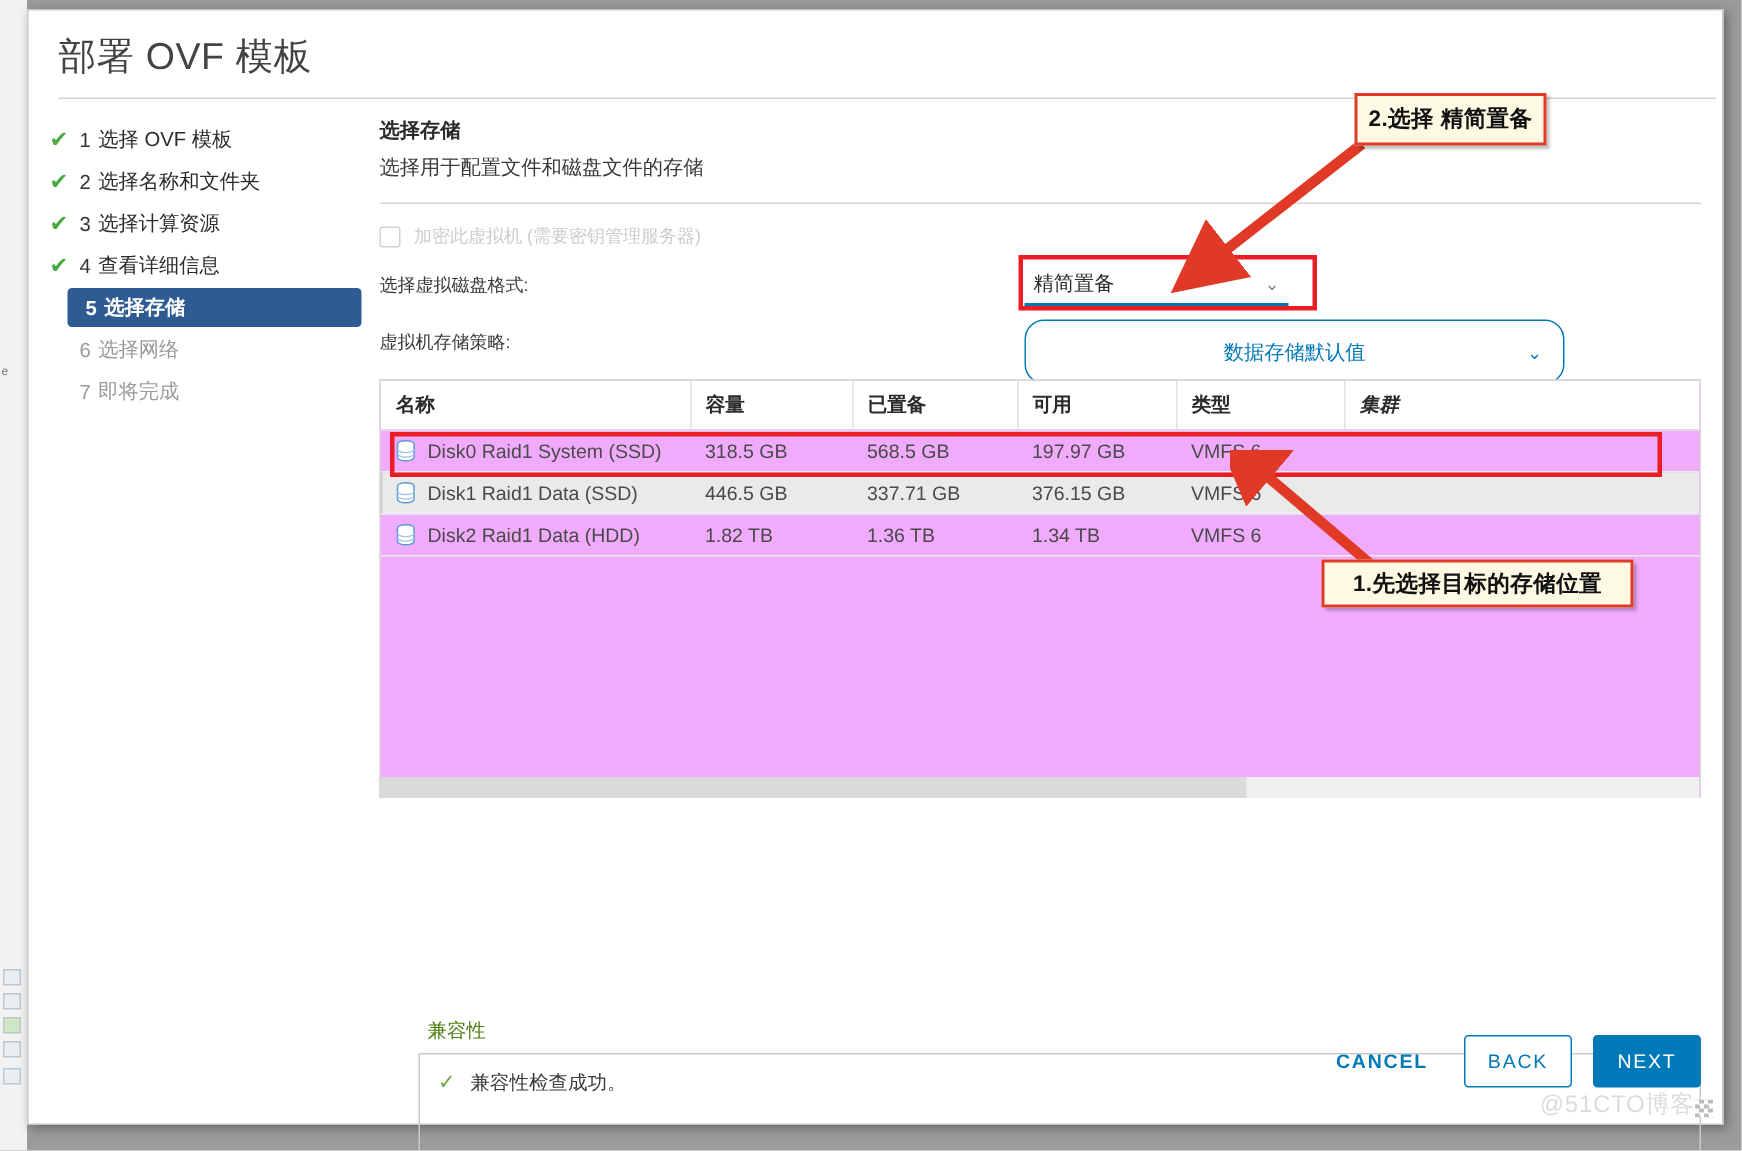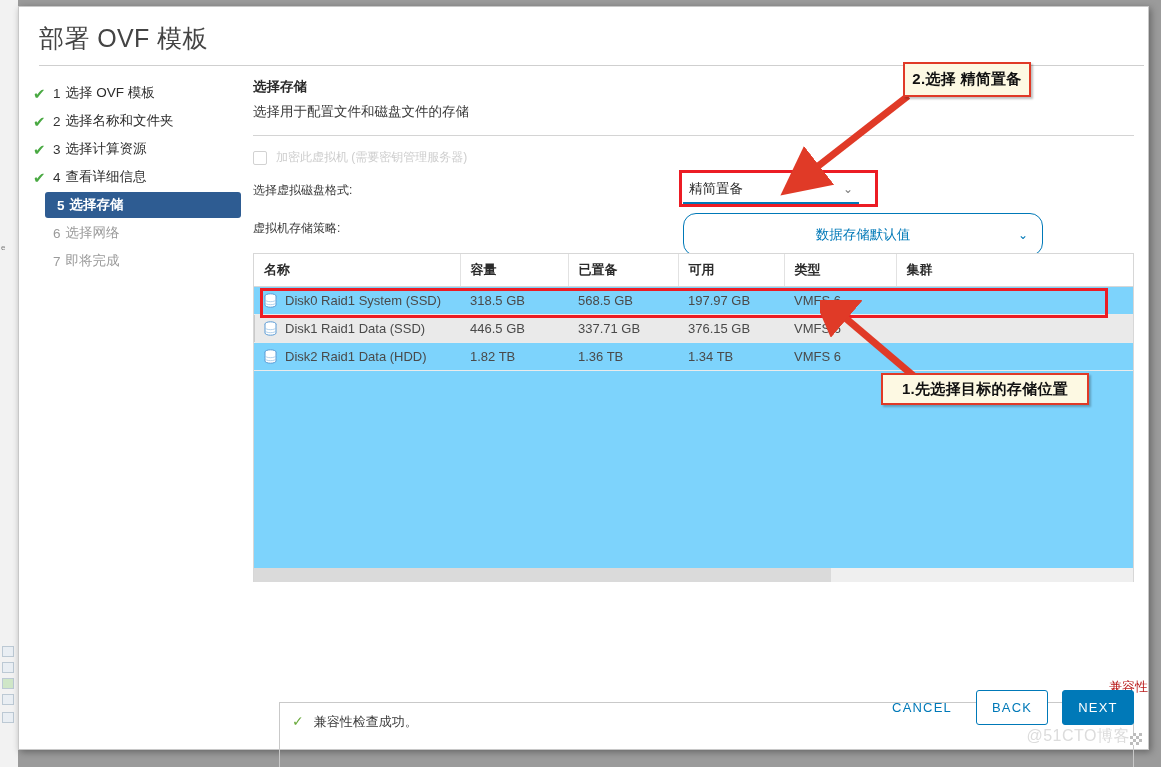--- a/index.html
+++ b/index.html
@@ -85,61 +85,61 @@
     position:absolute; left: 430px; top: -7px; width: 360px; height: 43px;
     border: 1px solid #0079b8; border-radius: 13px; background:#fff;
     display:flex; align-items:center; justify-content:center;
     font-size: 13.5px; color:#0079b8; padding: 0 12px;
   }
   #storage-policy-select .chev { position:absolute; right:14px; color:#0079b8; font-size:12px; }
 
   
   #table-wrap {
     margin-top: 16px; border: 1px solid #d7d7d7; border-bottom:none;
-    height: 329px; position:relative; overflow:hidden; background:#7dd3fc;
+    height: 279px; position:relative; overflow:hidden; background:#f0abfc;
   }
   table { width: 100%; border-collapse: collapse; table-layout: fixed; }
   thead th {
     text-align:left; font-size: 13px; font-weight:bold; color:#2b2b2b;
     padding: 7px 0 7px 10px; border-right: 1px solid #e2e2e2;
     border-bottom: 1px solid #d7d7d7; background:#fff; height:28px;
   }
-  thead th:last-child { border-right:none; }
+  thead th:last-child { border-right:none;font-style:italic; }
   tbody td {
     font-size: 13px; color:#4a4a4a; padding: 6px 0 6px 10px;
     border-bottom: 1px solid #ebebeb; height: 24px; white-space:nowrap;
   }
   tbody tr.selected td { background:#eaeaea; }
   tbody tr.selected td:first-child { box-shadow: inset 1px 0 0 #c9c9c9; }
   .name-cell { display:flex; align-items:center; }
   .ds-icon { width:13px; height:15px; margin-right:8px; flex:0 0 13px; }
 
   #hscroll { position:absolute; left:0; bottom:0; width:100%; height:14px; background:#efefef; }
   #hscroll-thumb { height:14px; width: 577px; background:#dadada; }
 
   
-  #compat-label { font-size:13px; color:#b91c1c; margin: 16px 0 6px 6px; text-align: right; }
+  #compat-label { font-size:13px; color:#4d7c0f; margin: 16px 0 6px 6px; }
   #compat-box {
     margin: 0 14px 0 6px; border:1px solid #c9c9c9; height: 80px;
     padding: 10px 12px; display:flex; align-items:flex-start;
     font-size:13px; color:#3a3a3a;
   }
   #compat-tick { color:#6cab3f; font-weight:bold; margin-right:10px; font-size:14px; }
 
   
   #footer {
     position:absolute; right: 14px; bottom: 24px;
     display:flex; align-items:center; gap: 14px;
   }
   .btn {
     font-size: 13px; letter-spacing: 1.2px; font-weight: 500;
     height: 35px; display:flex; align-items:center; justify-content:center;
     border-radius: 3px; cursor: pointer; user-select:none;
   }
-  #btn-cancel { color:#0079b8; background:transparent; border:none; padding: 0 10px; }
+  #btn-cancel { color:#0079b8; background:transparent; border:none; padding: 0 10px; font-weight: bold; }
   #btn-back { color:#0079b8; background:#fff; border:1px solid #0079b8; width: 72px; }
   #btn-next { color:#fff; background:#0079b8; border:1px solid #0079b8; width: 72px; }
 
   #watermark {
     position:absolute; right: 18px; bottom: 2px;
     font-size: 16px; color: #dcdcdc; letter-spacing: .5px;
   }
   #wm-mark { position:absolute; right:6px; bottom:4px; width:12px; height:12px;
      background: repeating-conic-gradient(#bdbdbd 0 25%, #ffffff 0 50%) 0 0/6px 6px; }
 

